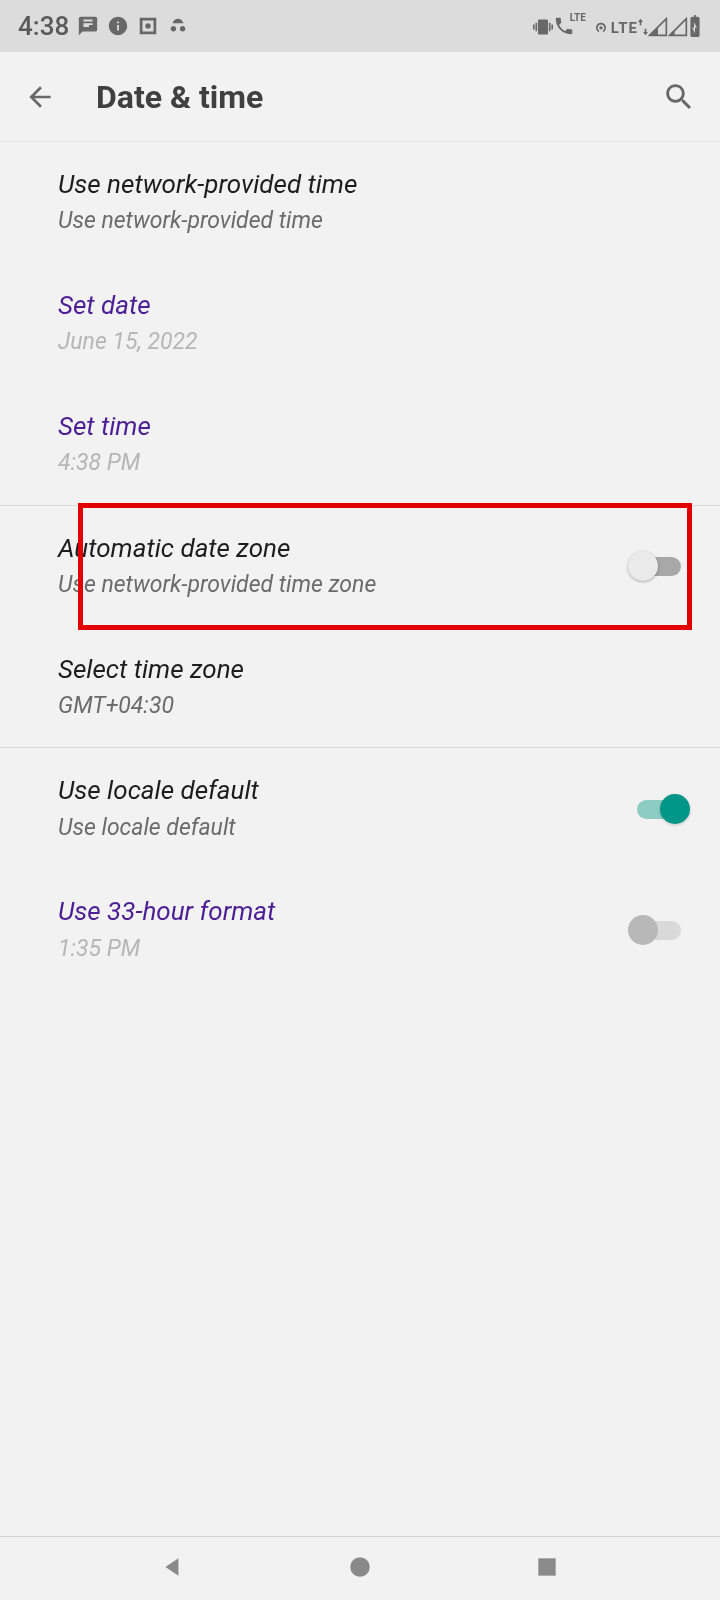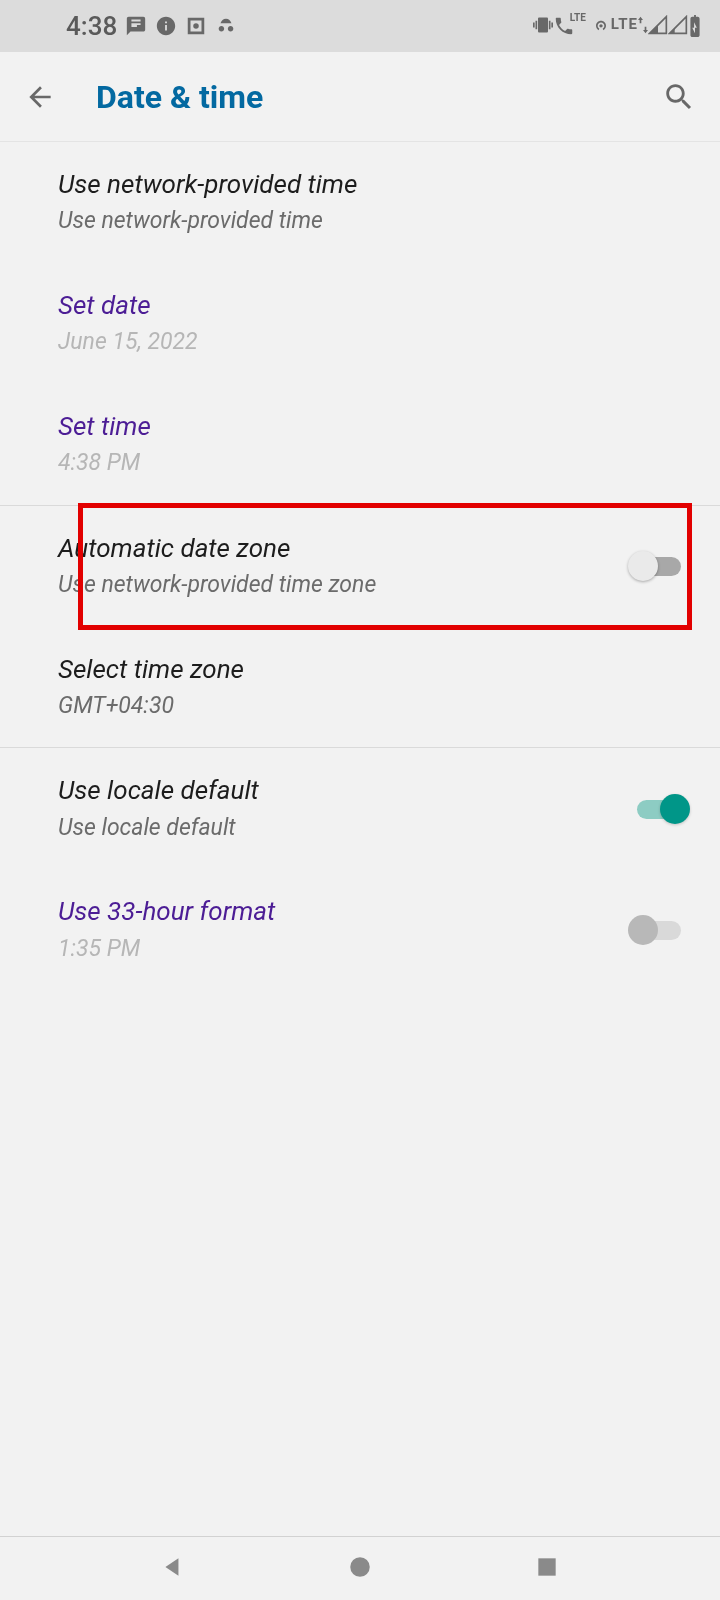--- a/index.html
+++ b/index.html
@@ -24,26 +24,25 @@
       align-items: center;
       padding: 0 18px;
       color: #5a5a5a;
       font-size: 26px;
       font-weight: 500;
     }
     .status-left {
       display: flex;
       align-items: center;
       gap: 8px;
-      margin-left: 48px;
     }
     .status-right {
       margin-left: auto;
       display: flex;
-      align-items: flex-start;
+      align-items: flex-end;
       gap: 0;
     }
     .status-icon {
       display: inline-flex;
       align-items: center;
       justify-content: center;
     }
     .status-icon svg {
       fill: #686868;
     }
@@ -58,21 +57,21 @@
       height: 90px;
       background: #f2f2f2;
       display: flex;
       align-items: center;
       padding: 0 24px;
       border-bottom: 1px solid #e4e4e4;
     }
     .header-title {
       font-size: 32px;
       font-weight: 700;
-      color: #0369a1;
+      color: #404040;
       margin-left: 40px;
     }
     .header-search {
       margin-left: auto;
     }
     
     .content {
       flex: 1;
       background: #f2f2f2;
     }

